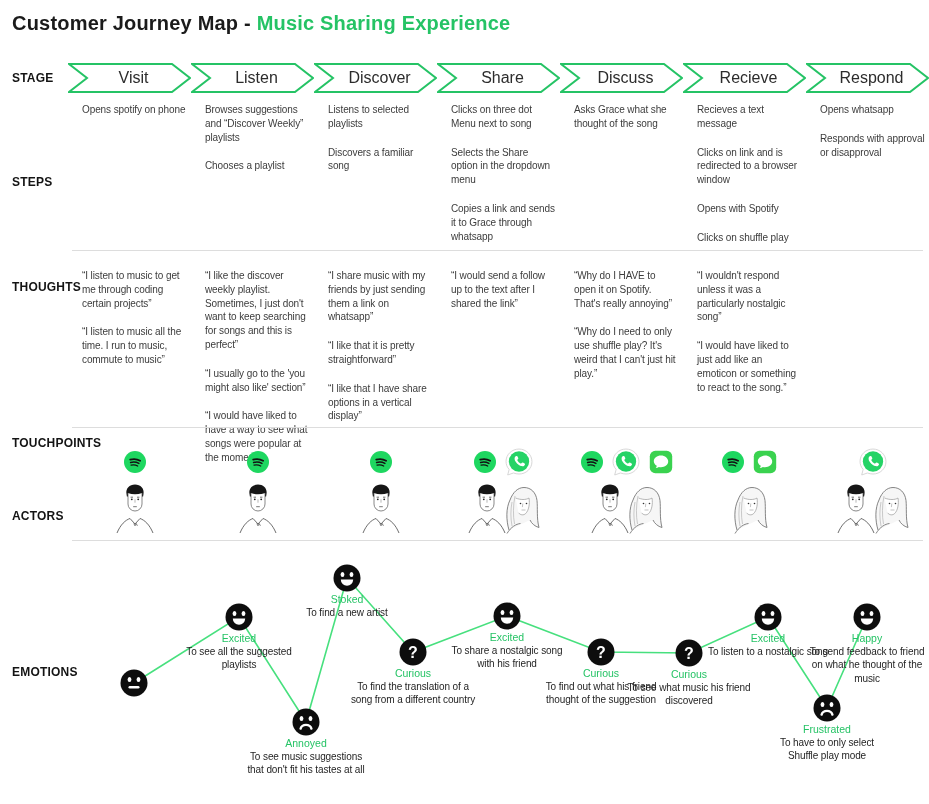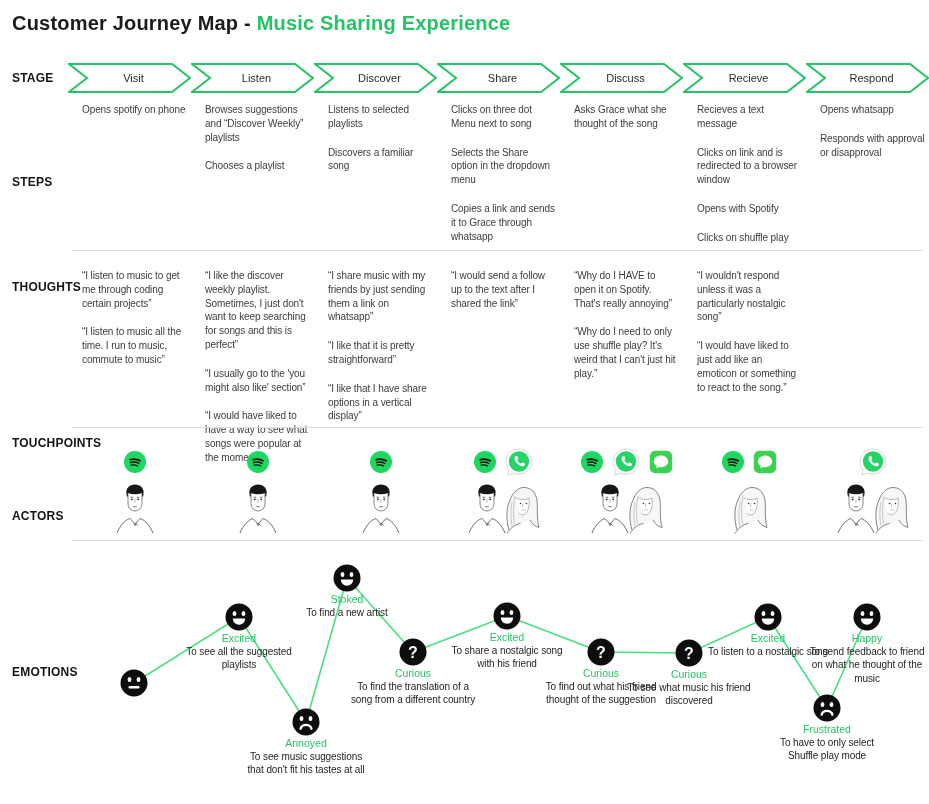--- a/index.html
+++ b/index.html
@@ -6,21 +6,21 @@
   .canvas{position:relative;width:929px;height:804px;background:#fff;overflow:hidden;
           font-family:"Liberation Sans",sans-serif;color:#333;}
   .title{position:absolute;left:12px;top:12px;font-size:20px;font-weight:bold;color:#1b1b1b;letter-spacing:.2px;}
   .title .hl{color:var(--green);}
   .rowlabel{position:absolute;left:12px;font-size:12px;font-weight:bold;color:#141414;letter-spacing:.2px;}
   .divider{position:absolute;left:72px;right:6px;border-top:1px solid #ddd;height:0;}
   .stage-row{position:absolute;left:68px;top:63px;width:861px;height:30px;display:flex;}
   .stage{position:relative;width:123px;height:30px;flex:none;}
   .stage svg{position:absolute;left:0;top:0;}
   .stage .lbl{position:absolute;inset:0;display:flex;align-items:center;justify-content:center;
-              padding-left:8px;font-size:11px;color:#2c2c2c;}
+              padding-left:8px;font-size:16px;color:#2c2c2c;}
   .cols{position:absolute;left:68px;width:861px;display:grid;grid-template-columns:repeat(7,1fr);align-items:start;}
   .col{padding:0 4px 0 14px;box-sizing:border-box;}
   .item{font-size:10px;line-height:1.38;color:#3c3c3c;margin-bottom:15px;letter-spacing:-.1px;}
   .steps-row{top:103px;}
   .thoughts-row{top:269px;}
   .touchpoints-row{top:448px;}
   .actors-row{top:486px;}
   .tp-group{display:flex;align-items:center;justify-content:center;gap:9px;height:32px;}
   .actor-group{display:flex;align-items:flex-end;justify-content:center;height:52px;}
   .actor-group span{margin:0 -3px;}

